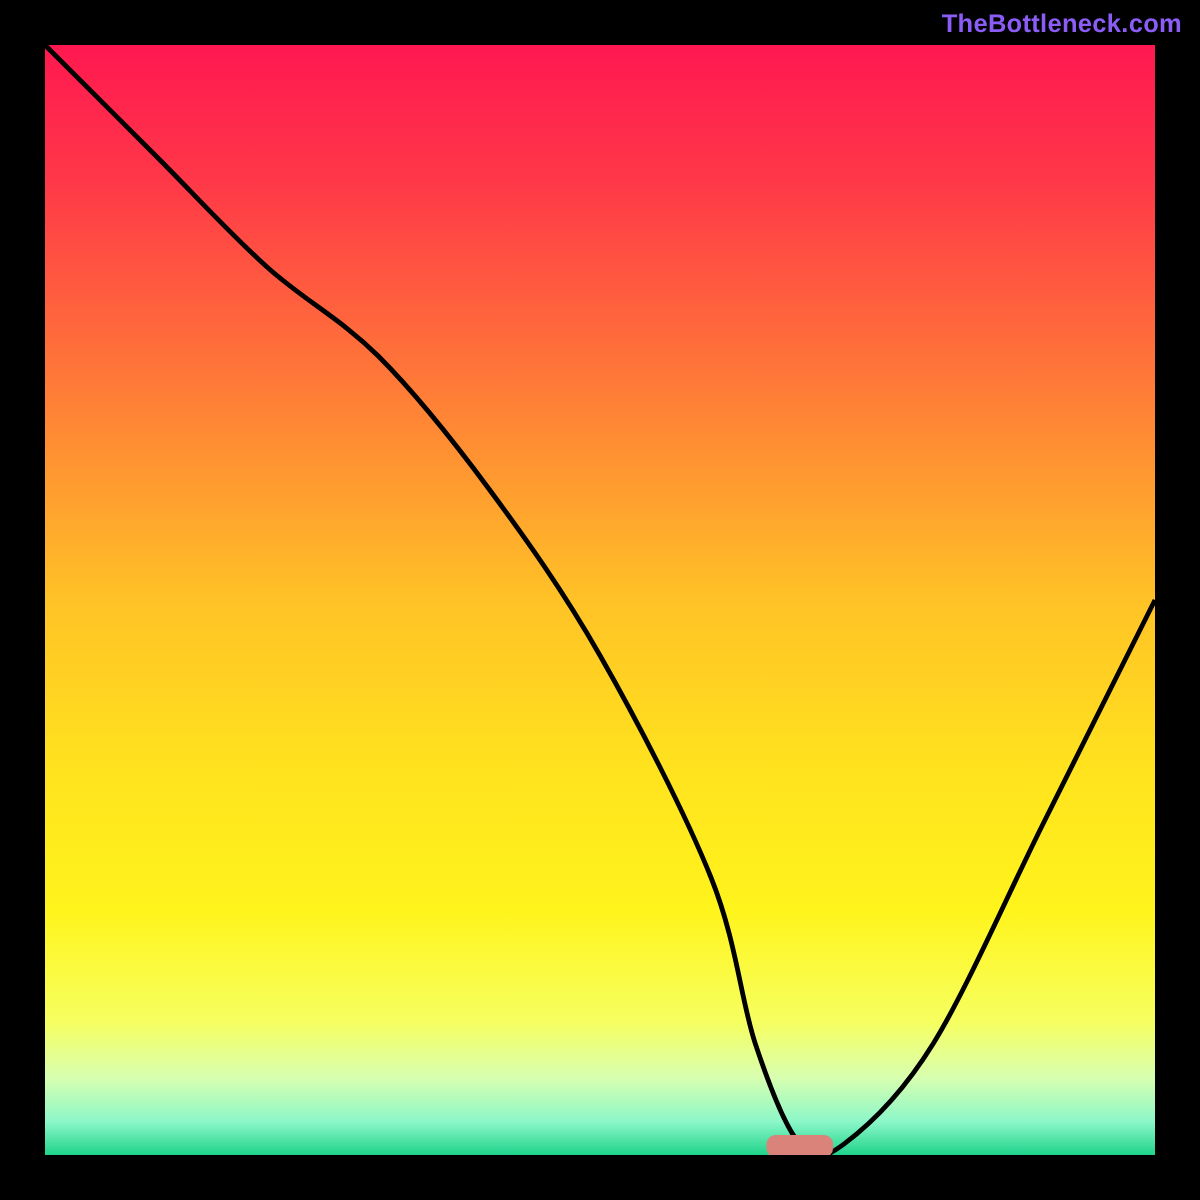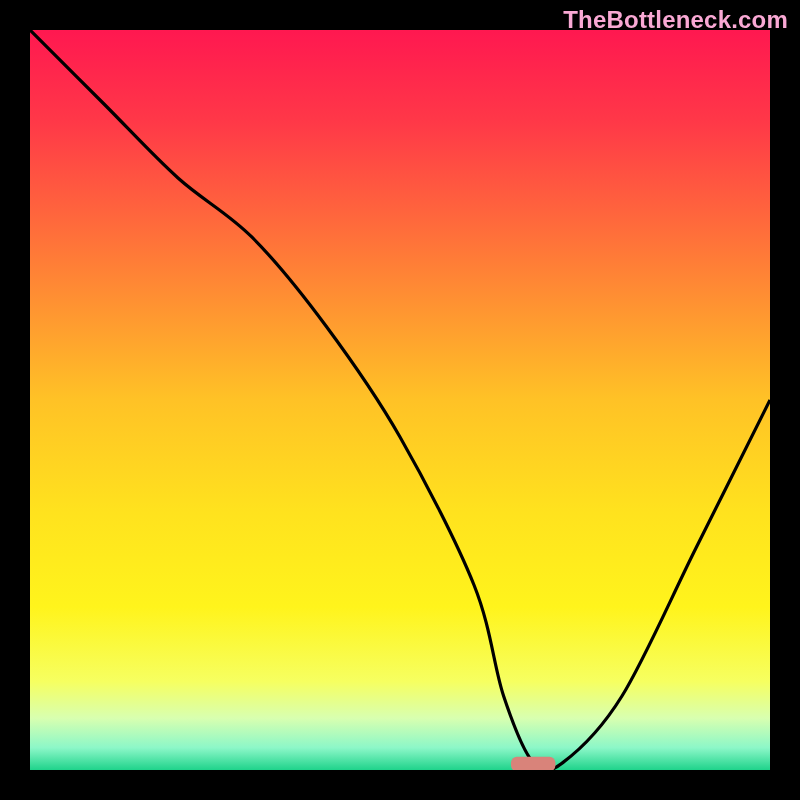--- a/index.html
+++ b/index.html
@@ -8,23 +8,23 @@
     width: 800px;
     height: 800px;
     background: #000;
     overflow: hidden;
   }
   .watermark {
     position: absolute;
     top: 6px;
     right: 12px;
     font-family: Arial, sans-serif;
-    font-size: 24px;
+    font-size: 17px;
     font-weight: bold;
-    color: #f9a8d4;
+    color: #8b5cf6;
     letter-spacing: 0.2px;
     z-index: 10;
   }
   .frame {
     position: absolute;
     left: 30px;
     top: 30px;
     width: 740px;
     height: 740px;
     background: #000;

